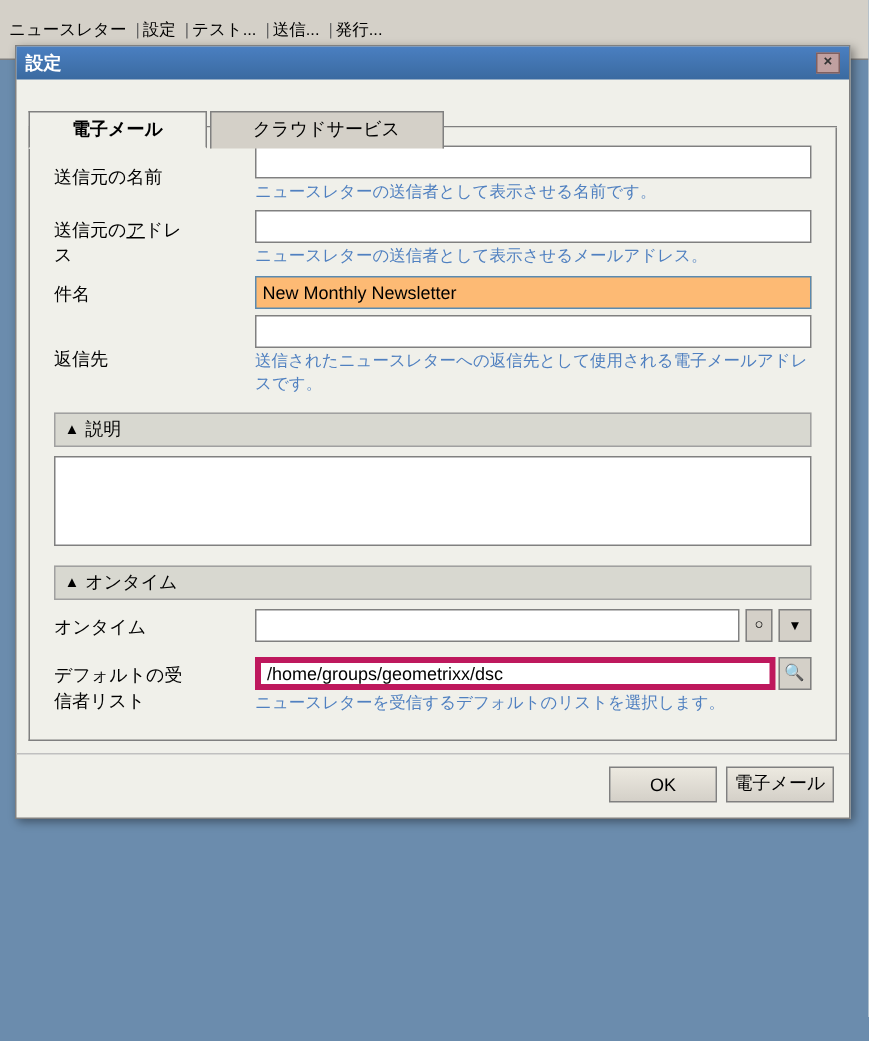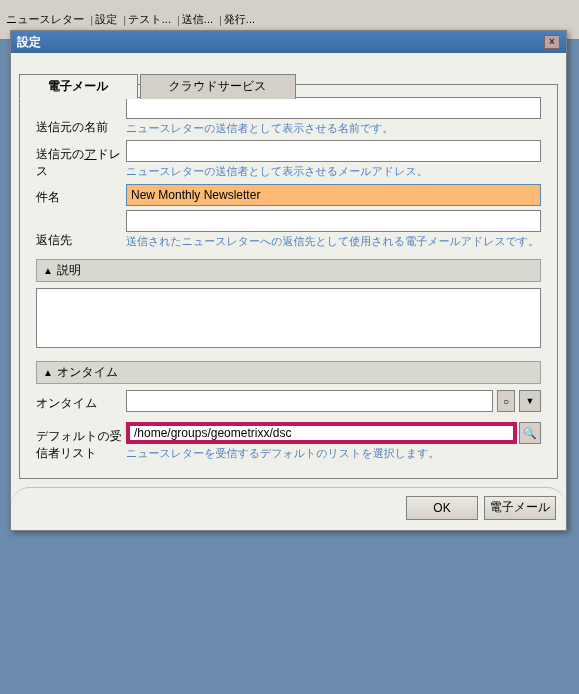--- a/index.html
+++ b/index.html
@@ -95,22 +95,23 @@
 
     .tab-content {
       border: 1px solid #808080;
       border-top: none;
       background: #f0f0ea;
       padding: 12px 16px;
     }
 
     .form-row {
       display: flex;
-      align-items: flex-end;
+      align-items: center;
       margin-bottom: 4px;
+      gap: 44px;
     }
     .form-label {
       width: 90px;
       min-width: 90px;
       font-size: 12px;
       color: #000;
       padding-top: 4px;
     }
     .form-label .underline {
       text-decoration: underline;
@@ -232,21 +233,20 @@
       justify-content: center;
       font-size: 11px;
     }
 
     .dialog-footer {
       display: flex;
       justify-content: flex-end;
       gap: 6px;
       padding: 8px 10px 10px;
       border-top: 1px solid #c0c0c0;
-      border-radius: 19px;
     }
     .footer-btn {
       width: 72px;
       height: 24px;
       border: 1px solid #808080;
       background: linear-gradient(to bottom, #ece9e0, #d4d0c8);
       font-size: 12px;
       cursor: pointer;
       display: flex;
       align-items: center;

